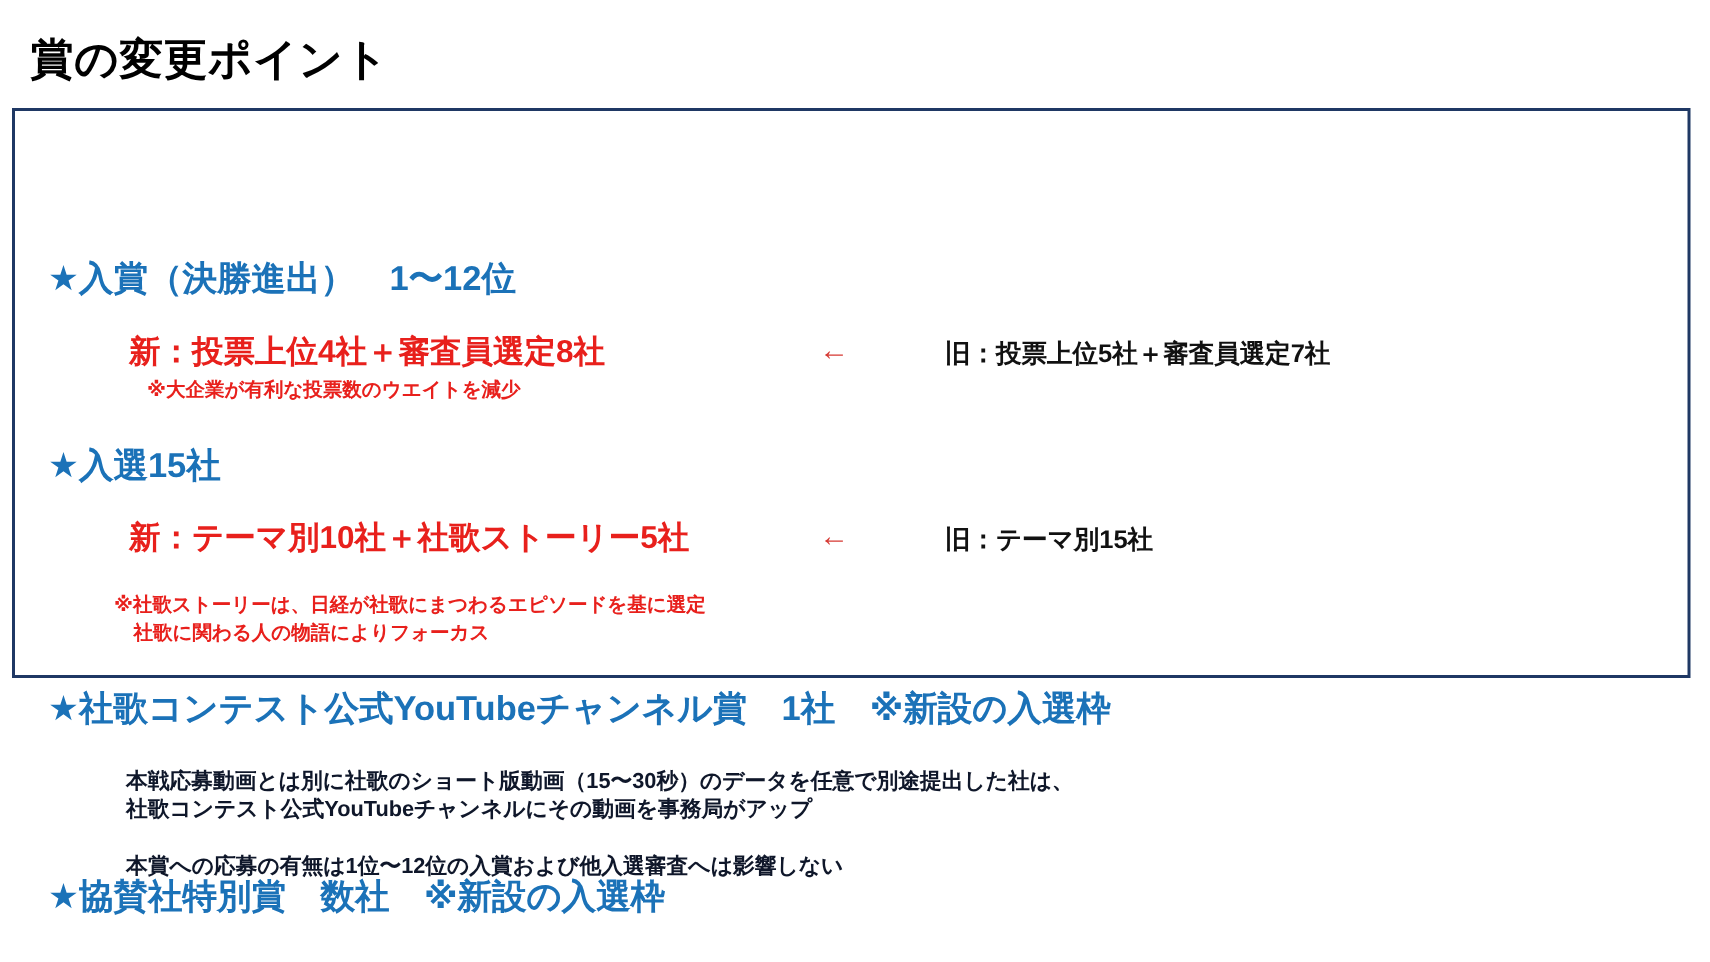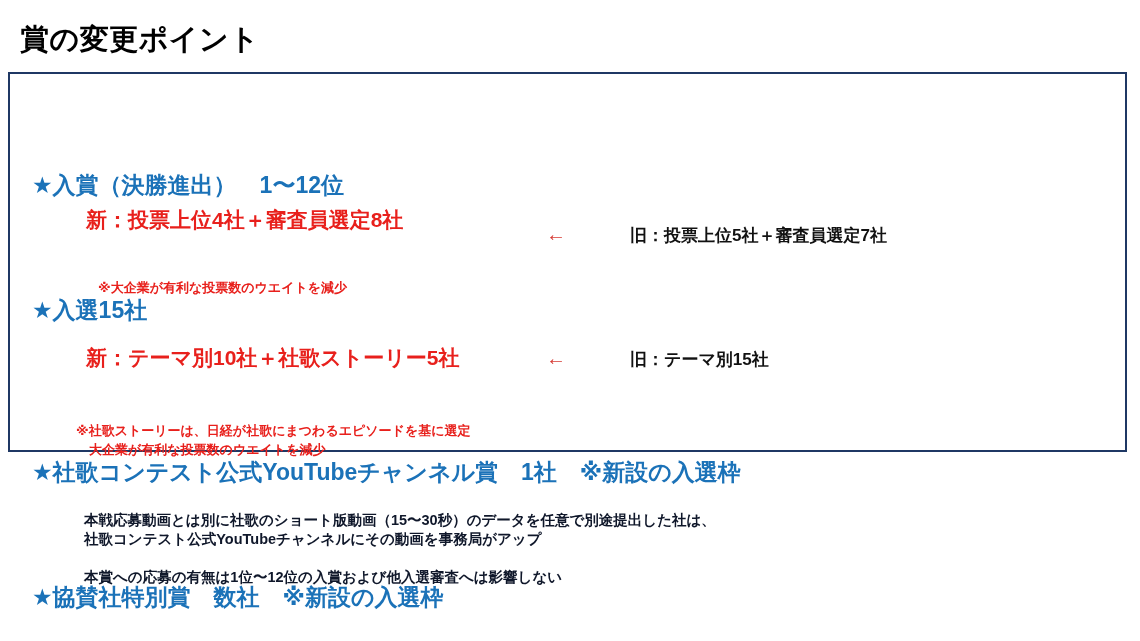--- a/index.html
+++ b/index.html
@@ -56,21 +56,20 @@
     color: #e8201c;
     white-space: pre;
   }
 
   .note-line {
     position: absolute;
     font-size: 13px;
     font-weight: bold;
     color: #e8201c;
     white-space: pre;
-    margin-top: 28px;
   }
 
   .arrow {
     position: absolute;
     font-size: 20px;
     font-weight: normal;
     color: #d63a34;
     line-height: 1;
   }
 
@@ -85,21 +84,21 @@
   .body-line {
     position: absolute;
     font-size: 14.5px;
     font-weight: bold;
     color: #0f172a;
     white-space: pre;
   }
 
   
   #head-1       { left: 22px;  top: 96px; }
-  #new-1        { left: 76px;  top: 132px; text-align: right; }
+  #new-1        { left: 76px;  top: 146px; text-align: right; }
   #arrow-1      { left: 536px; top: 150px; }
   #old-1        { left: 620px; top: 150px; }
   #note-1       { left: 88px;  top: 177px; }
 
   #head-2       { left: 22px;  top: 221px; }
   #new-2        { left: 76px;  top: 270px; }
   #arrow-2      { left: 536px; top: 274px; }
   #old-2        { left: 620px; top: 274px; }
   #note-2a      { left: 66px;  top: 301px; }
   #note-2b      { left: 66px;  top: 320px; }
@@ -132,21 +131,21 @@
 
   <div class="section-head" id="head-2">★入選15社</div>
 
   <div class="new-line" id="new-2">新：テーマ別10社＋社歌ストーリー5社</div>
 
   <div class="arrow" id="arrow-2">←</div>
 
   <div class="old-line" id="old-2">旧：テーマ別15社</div>
 
   <div class="note-line" id="note-2b">※社歌ストーリーは、日経が社歌にまつわるエピソードを基に選定</div>
-  <div class="note-line" id="note-2c">　大企業が有利な投票数のウエイトを減少</div>
+  <div class="note-line" id="note-2c">　社歌に関わる人の物語によりフォーカス</div>
 
   <div class="section-head" id="head-3">★社歌コンテスト公式YouTubeチャンネル賞　1社　※新設の入選枠</div>
 
   <div class="body-line" id="body-3a">本戦応募動画とは別に社歌のショート版動画（15〜30秒）のデータを任意で別途提出した社は、</div>
   <div class="body-line" id="body-3b">社歌コンテスト公式YouTubeチャンネルにその動画を事務局がアップ</div>
   <div class="body-line" id="body-3d">本賞への応募の有無は1位〜12位の入賞および他入選審査へは影響しない</div>
 
   <div class="section-head" id="head-4">★協賛社特別賞　数社　※新設の入選枠</div>
 
 </div>

